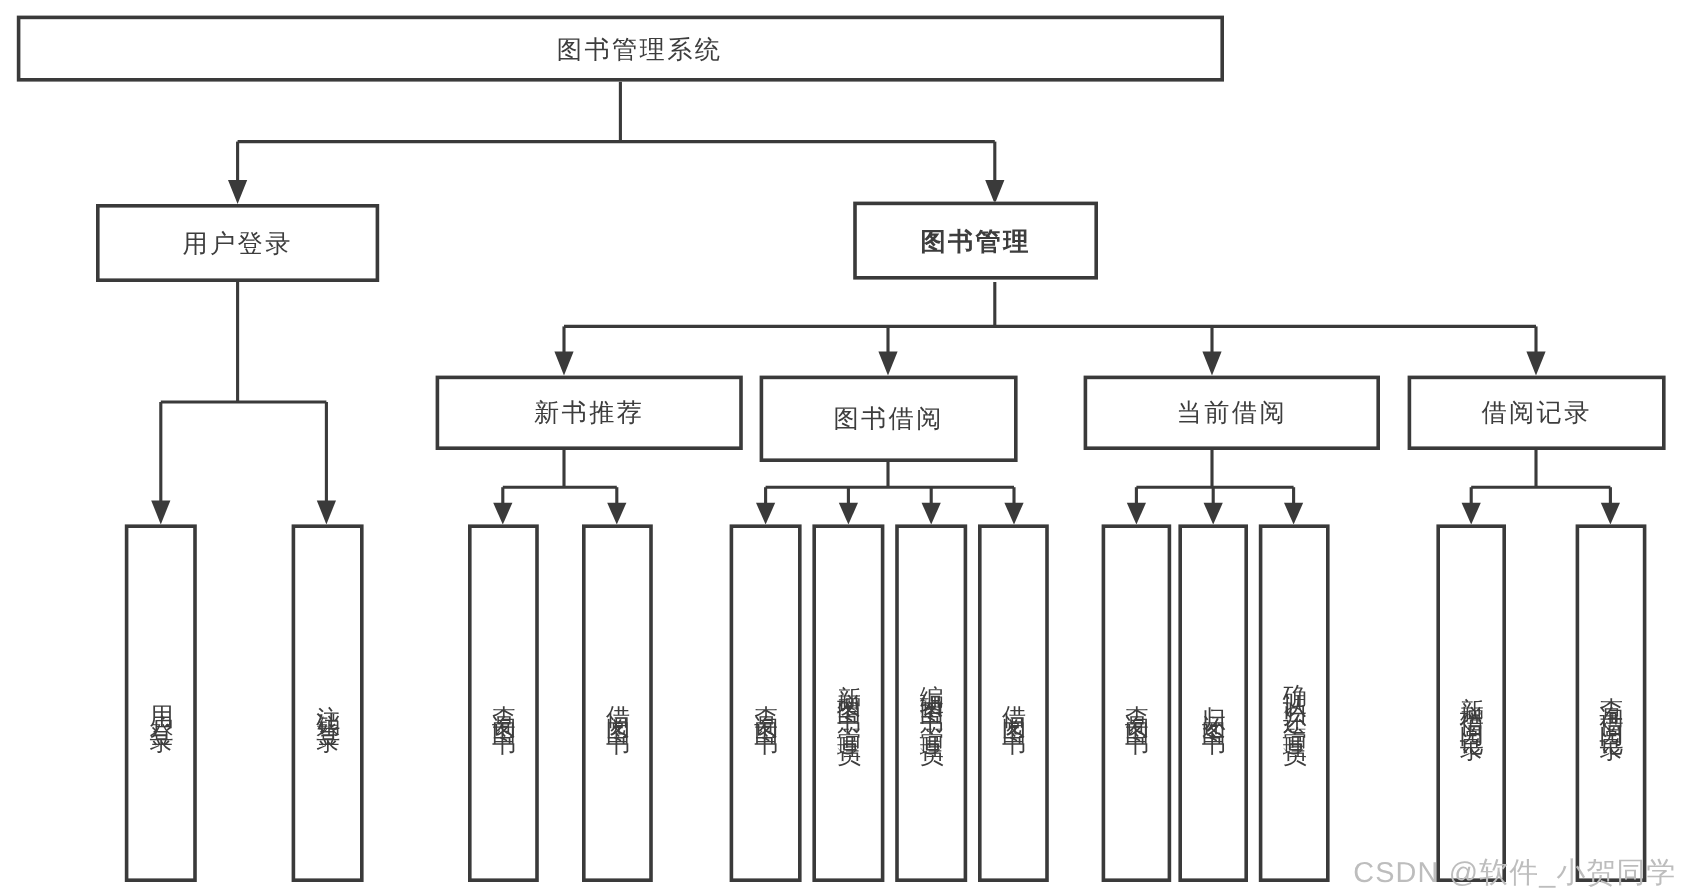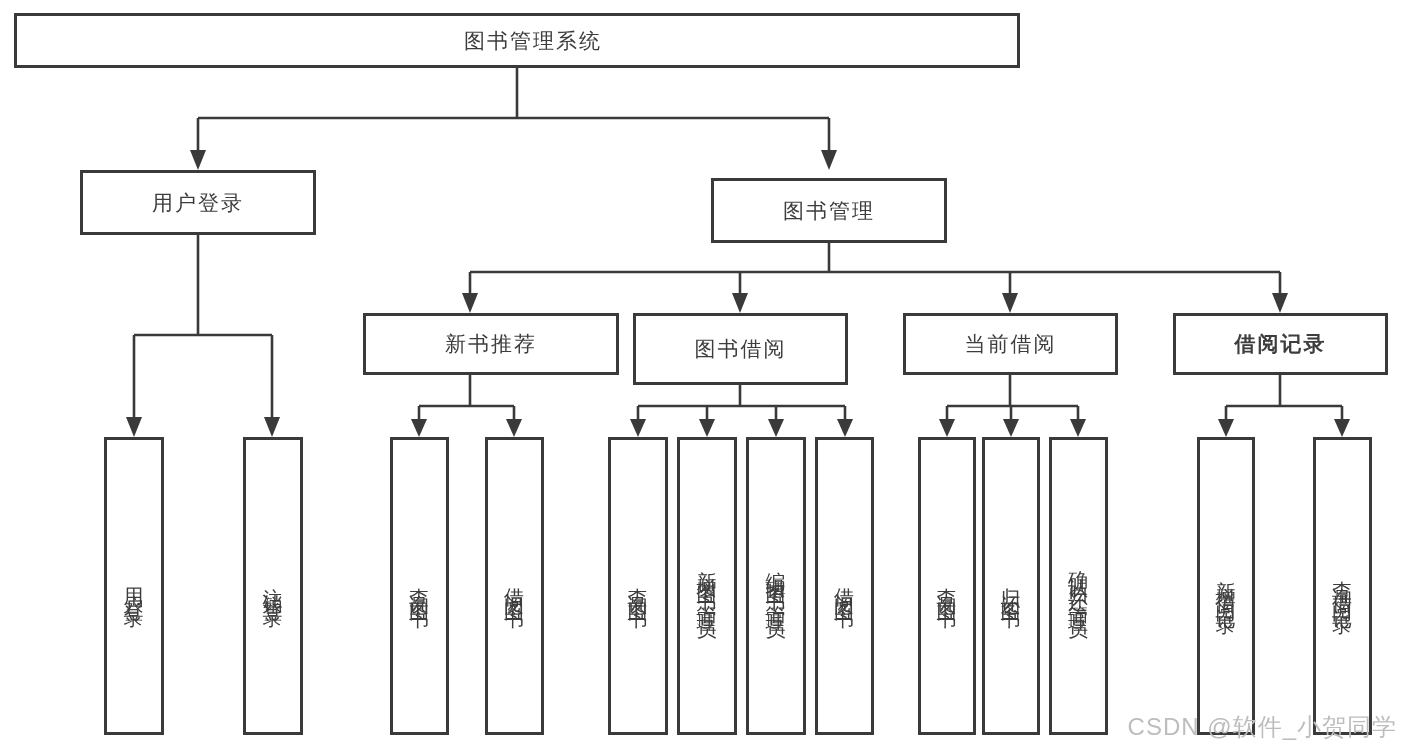--- a/index.html
+++ b/index.html
@@ -57,25 +57,25 @@
   .v-box {
     writing-mode: vertical-rl;
     text-orientation: mixed;
     font-size: 20px;
     letter-spacing: 7px;
     line-height: 1;
   }
   
   #node-root            { left: 14px;   top: 13px;  width: 1006px; height: 55px; padding-left: 32px; }
   #node-user-login      { left: 80px;   top: 170px; width: 236px;  height: 65px; }
-  #node-book-management { left: 711px;  top: 178px; width: 236px;  height: 65px; }
+  #node-book-management { left: 711px;  top: 168px; width: 204px;  height: 65px; font-weight: bold; }
   #node-new-book-recommend { left: 363px;  top: 313px; width: 256px; height: 62px; }
   #node-book-borrow        { left: 633px;  top: 313px; width: 215px; height: 72px; }
-  #node-current-borrow     { left: 903px;  top: 313px; width: 215px; height: 62px; }
-  #node-borrow-records     { left: 1173px; top: 313px; width: 215px; height: 62px; font-weight: bold; }
+  #node-current-borrow     { left: 903px;  top: 313px; width: 247px; height: 62px; }
+  #node-borrow-records     { left: 1173px; top: 313px; width: 215px; height: 62px; }
   .leaf { top: 437px; height: 298px; }
   #leaf-ul-login    { left: 104px;  width: 60px; }
   #leaf-ul-logout   { left: 243px;  width: 60px; }
   #leaf-nb-query    { left: 390px;  width: 59px; }
   #leaf-nb-borrow   { left: 485px;  width: 59px; }
   #leaf-bb-query    { left: 608px;  width: 60px; }
   #leaf-bb-add      { left: 677px;  width: 60px; }
   #leaf-bb-edit     { left: 746px;  width: 60px; }
   #leaf-bb-borrow   { left: 815px;  width: 59px; }
   #leaf-cb-query    { left: 918px;  width: 58px; }

